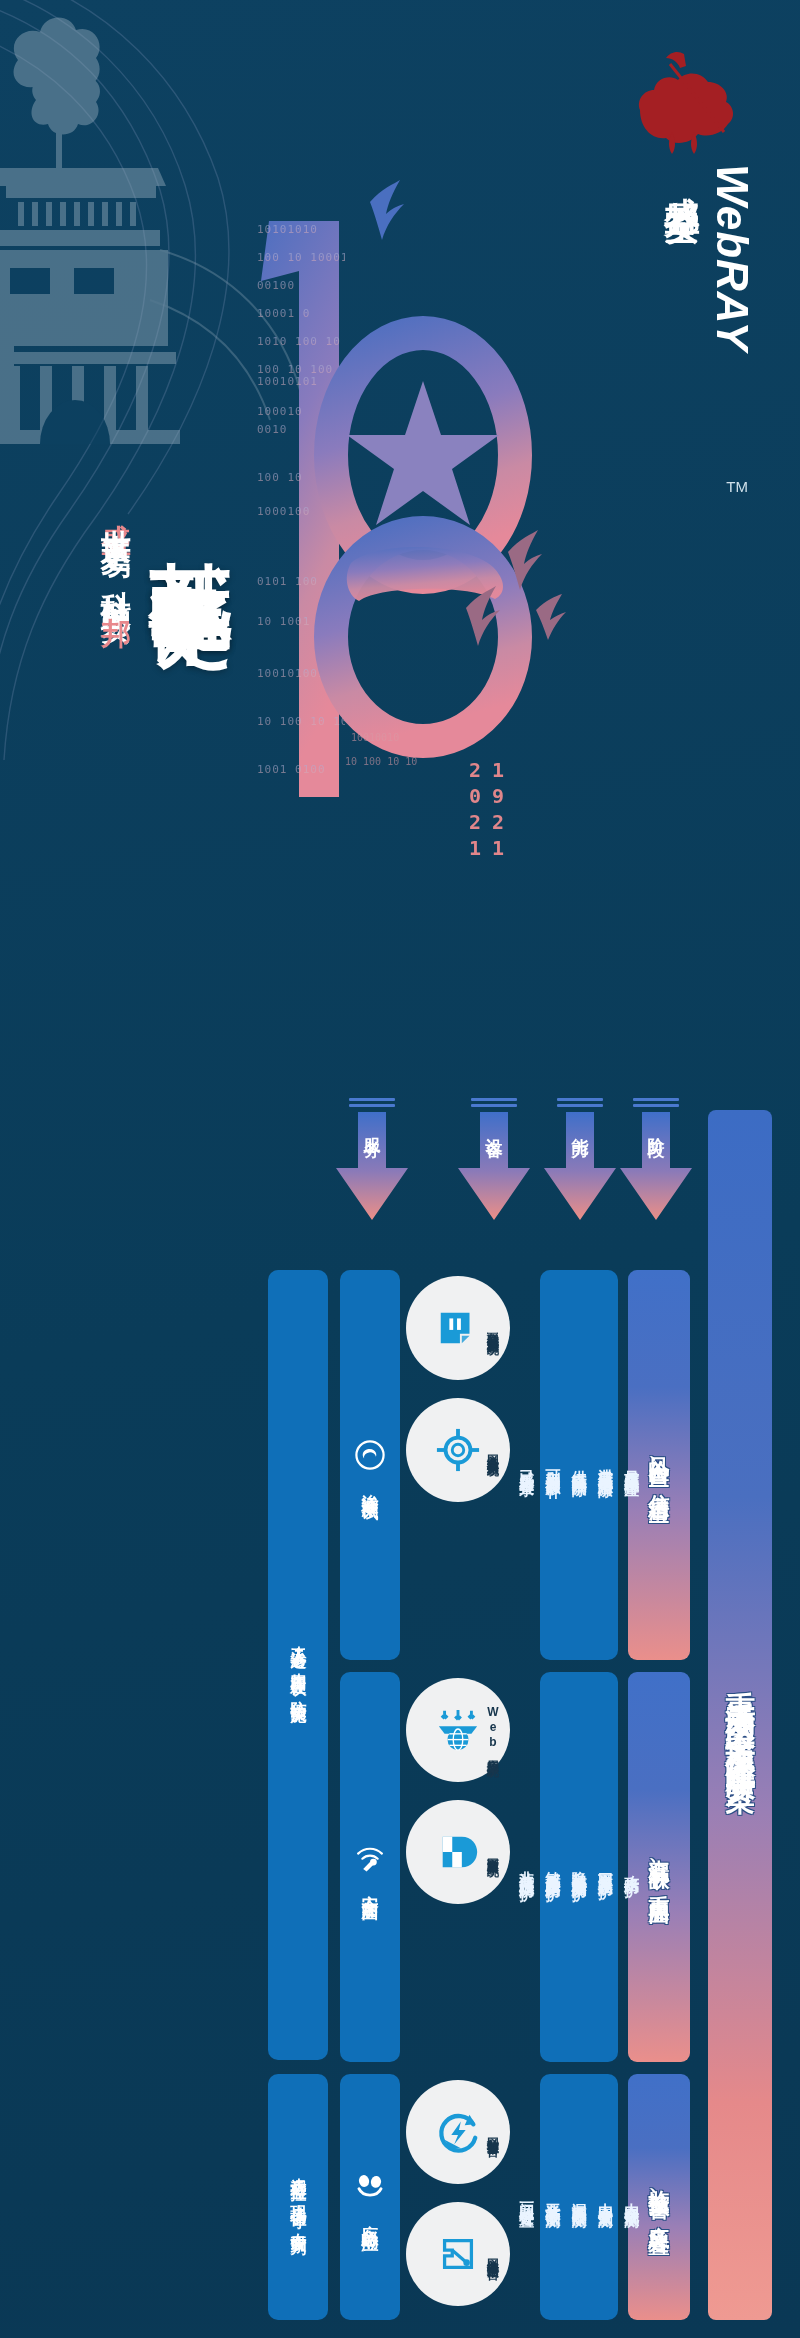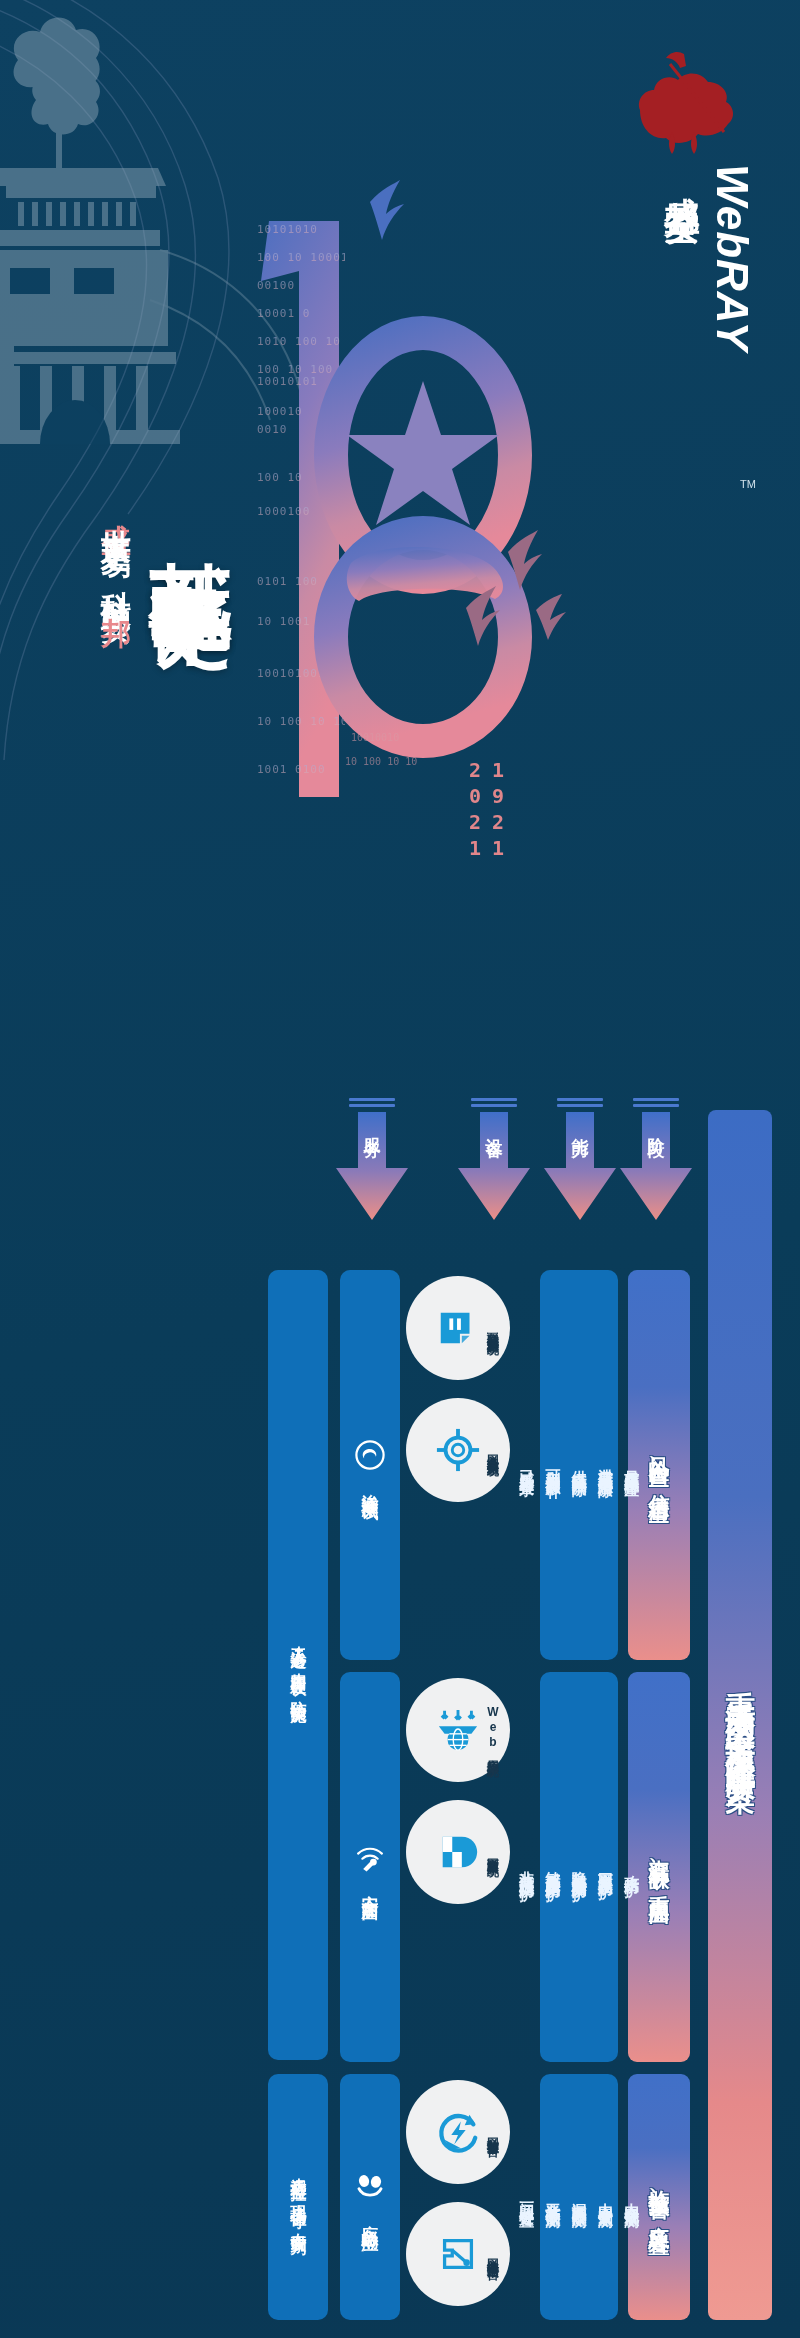--- a/index.html
+++ b/index.html
@@ -50,21 +50,21 @@
     writing-mode: vertical-rl; text-orientation: mixed;
     color: #ffffff; font-weight: 800; letter-spacing: 1px;
     line-height: 1.0; white-space: nowrap;
   }
   .logo-en { font-size: 44px; font-style: italic; font-family: "Liberation Sans", sans-serif; }
   .logo-cn {
     position: absolute; right: 58px; top: 120px;
     writing-mode: vertical-rl; text-orientation: upright;
     color: #fff; font-size: 36px; font-weight: 800; letter-spacing: 4px;
   }
-  .logo-tm { position:absolute; right: 8px; top: 430px; color:#cfe0ea; font-size:11px;}
+  .logo-tm { position:absolute; right: 16px; top: 430px; color:#cfe0ea; font-size:15px;}
 
   
   .main-title {
     position: absolute; left: 150px; top: 495px;
     writing-mode: vertical-rl; text-orientation: upright;
     font-size: 82px; font-weight: 900; color: #ffffff;
     letter-spacing: 6px; line-height: 1.0;
     text-shadow: 0 2px 6px rgba(0,0,0,.25);
   }
   .sub-title {

